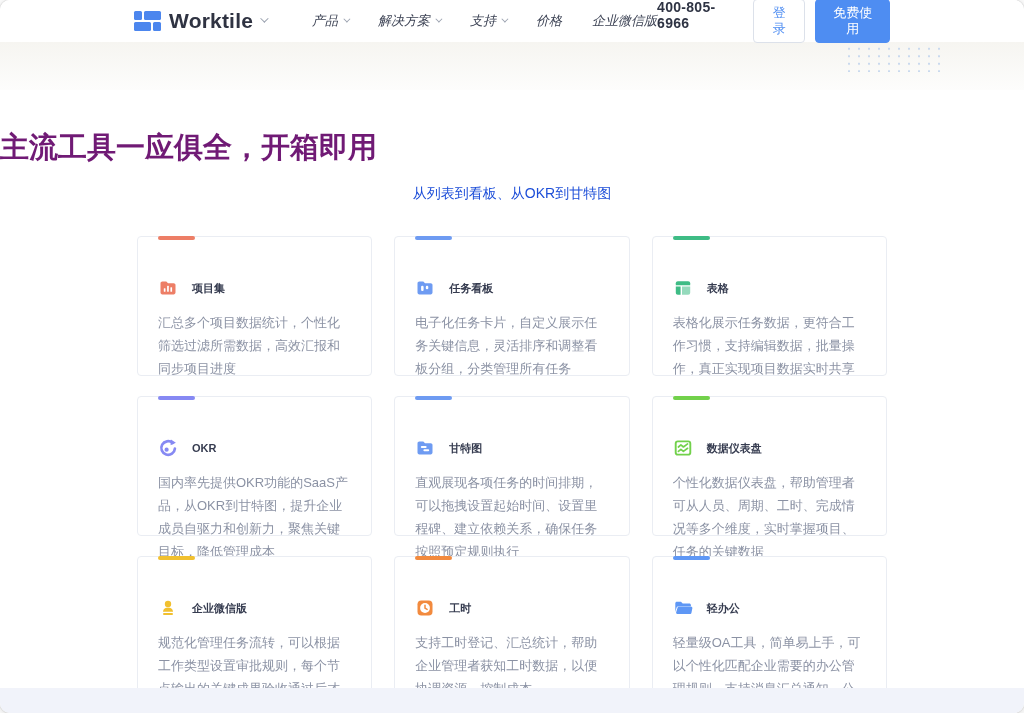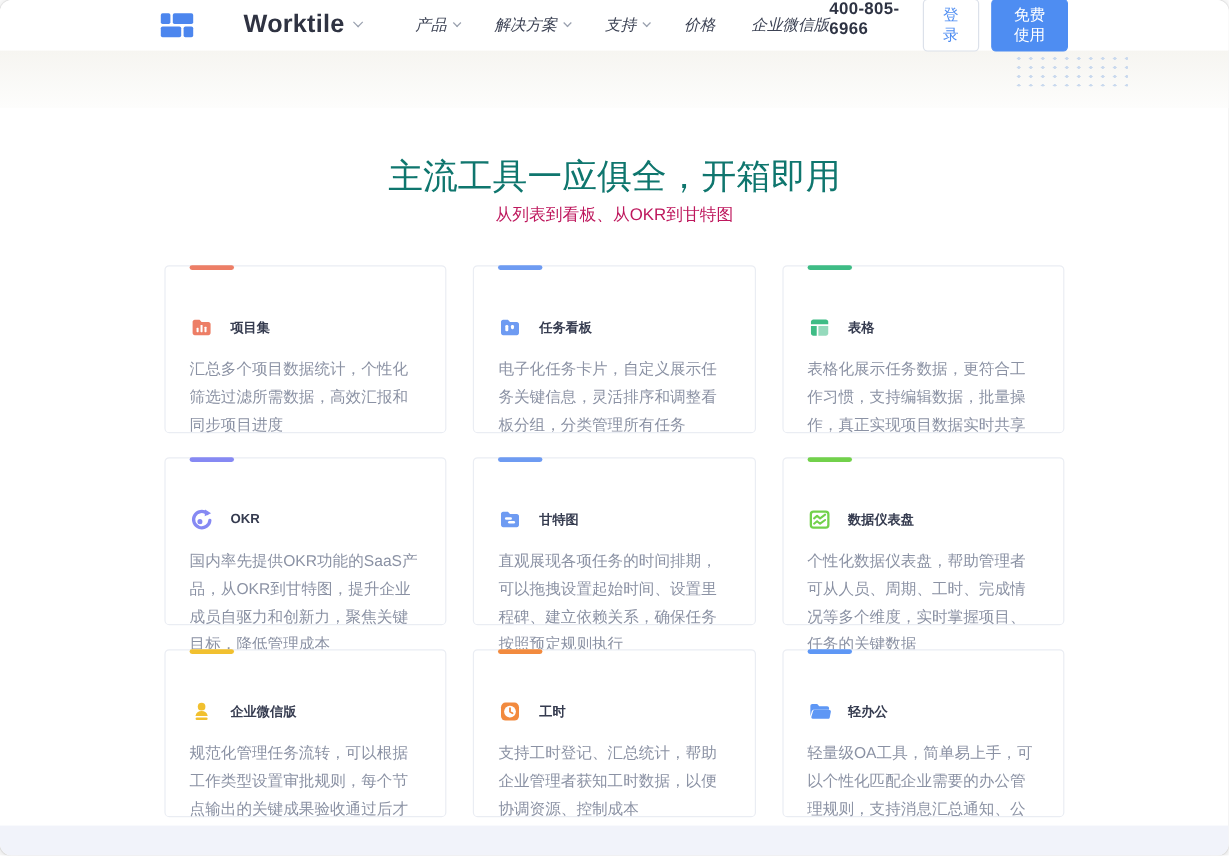--- a/index.html
+++ b/index.html
@@ -12,39 +12,39 @@
   
   .nav{ height:42px; background:#fff; position:relative; z-index:3; }
   .nav-inner{ width:756px; margin:0 auto; height:100%; display:flex; align-items:center; }
   .logo-group{ display:flex; align-items:center; cursor:pointer; }
   .logo-mark{ position:relative; width:27px; height:22px; margin-right:8px; }
   .logo-mark i{ position:absolute; background:var(--logo,#4C86EE); border-radius:1.5px; }
   .logo-mark i:nth-child(1){ left:0;  top:1px;  width:8px;  height:9px; }
   .logo-mark i:nth-child(2){ left:10px; top:1px; width:17px; height:9px; }
   .logo-mark i:nth-child(3){ left:0;  top:12px; width:17px; height:9px; }
   .logo-mark i:nth-child(4){ left:19px; top:12px; width:8px; height:9px; }
-  .logo-text{ font-size:21px; font-weight:700; color:#2F3342; letter-spacing:.2px;margin-left:34px; }
+  .logo-text{ font-size:21px; font-weight:700; color:#2F3342; letter-spacing:.2px; }
   .chev{ display:inline-block; width:6px; height:6px; border-right:1.4px solid #9AA1AF;
          border-bottom:1.4px solid #9AA1AF; transform:rotate(45deg) translateY(-2px);
          margin-left:7px; margin-bottom:2px; }
   .nav-links{ display:flex; list-style:none; margin-left:46px; gap:30px;font-style:italic; }
   .nav-links li{ font-size:13px; color:#3C4254; cursor:pointer; display:flex; align-items:center; white-space:nowrap; }
   .nav-links li .chev{ margin-left:5px; width:5px; height:5px; }
   .nav-right{ margin-left:auto; display:flex; align-items:flex-start; }
   .phone{ font-size:14px; font-weight:700; color:#2E3343; letter-spacing:.3px; margin-right:18px; }
   .btn{ font-size:13px; border-radius:4px; padding:5px 14px; cursor:pointer; line-height:1.2; }
   .btn-login{ background:#fff; border:1px solid #DCE1EA; color:var(--primary,#4E8DF2); margin-right:10px; }
   .btn-cta{ background:var(--primary,#4E8DF2); border:1px solid var(--primary,#4E8DF2); color:#fff; }
   
   .hero-band{ position:relative; height:48px; background:linear-gradient(#F6F5F1,#FDFDFC); }
   .dots{ position:absolute; top:3px; right:84px; width:96px; height:27px;
          background-image:radial-gradient(circle,#C9D9EE 1.3px,rgba(201,217,238,0) 1.5px);
          background-size:10px 7.5px; }
-  .sec-title{ margin:38px auto 0; text-align:center; font-size:29px; font-weight:400; color:#0f766e; }
-  .sec-subtitle{ margin:2px auto 0; text-align:center; font-size:14px; color:#be185d; }
+  .sec-title{ margin:38px auto 0; text-align:left; font-size:29px; font-weight:700; color:#701a75; }
+  .sec-subtitle{ margin:17px auto 0; text-align:center; font-size:14px; color:#1d4ed8; }
   
   .grid{ width:750px; margin:33px auto 0; display:grid;
          grid-template-columns:repeat(3,1fr); gap:20px 22px; }
   .card{ position:relative; height:140px; background:#fff; border:1px solid #EAEDF3;
          border-radius:4px; padding:0 20px; }
   .accent-bar{ position:absolute; top:-1px; left:20px; width:37px; height:4px;
                border-radius:2px; background:var(--accent); }
   .card-head{ display:flex; align-items:center; margin-top:41px; }
   .card-icon{ width:20px; height:20px; color:var(--accent); flex:0 0 20px; }
   .card-icon svg{ width:20px; height:20px; display:block; }

